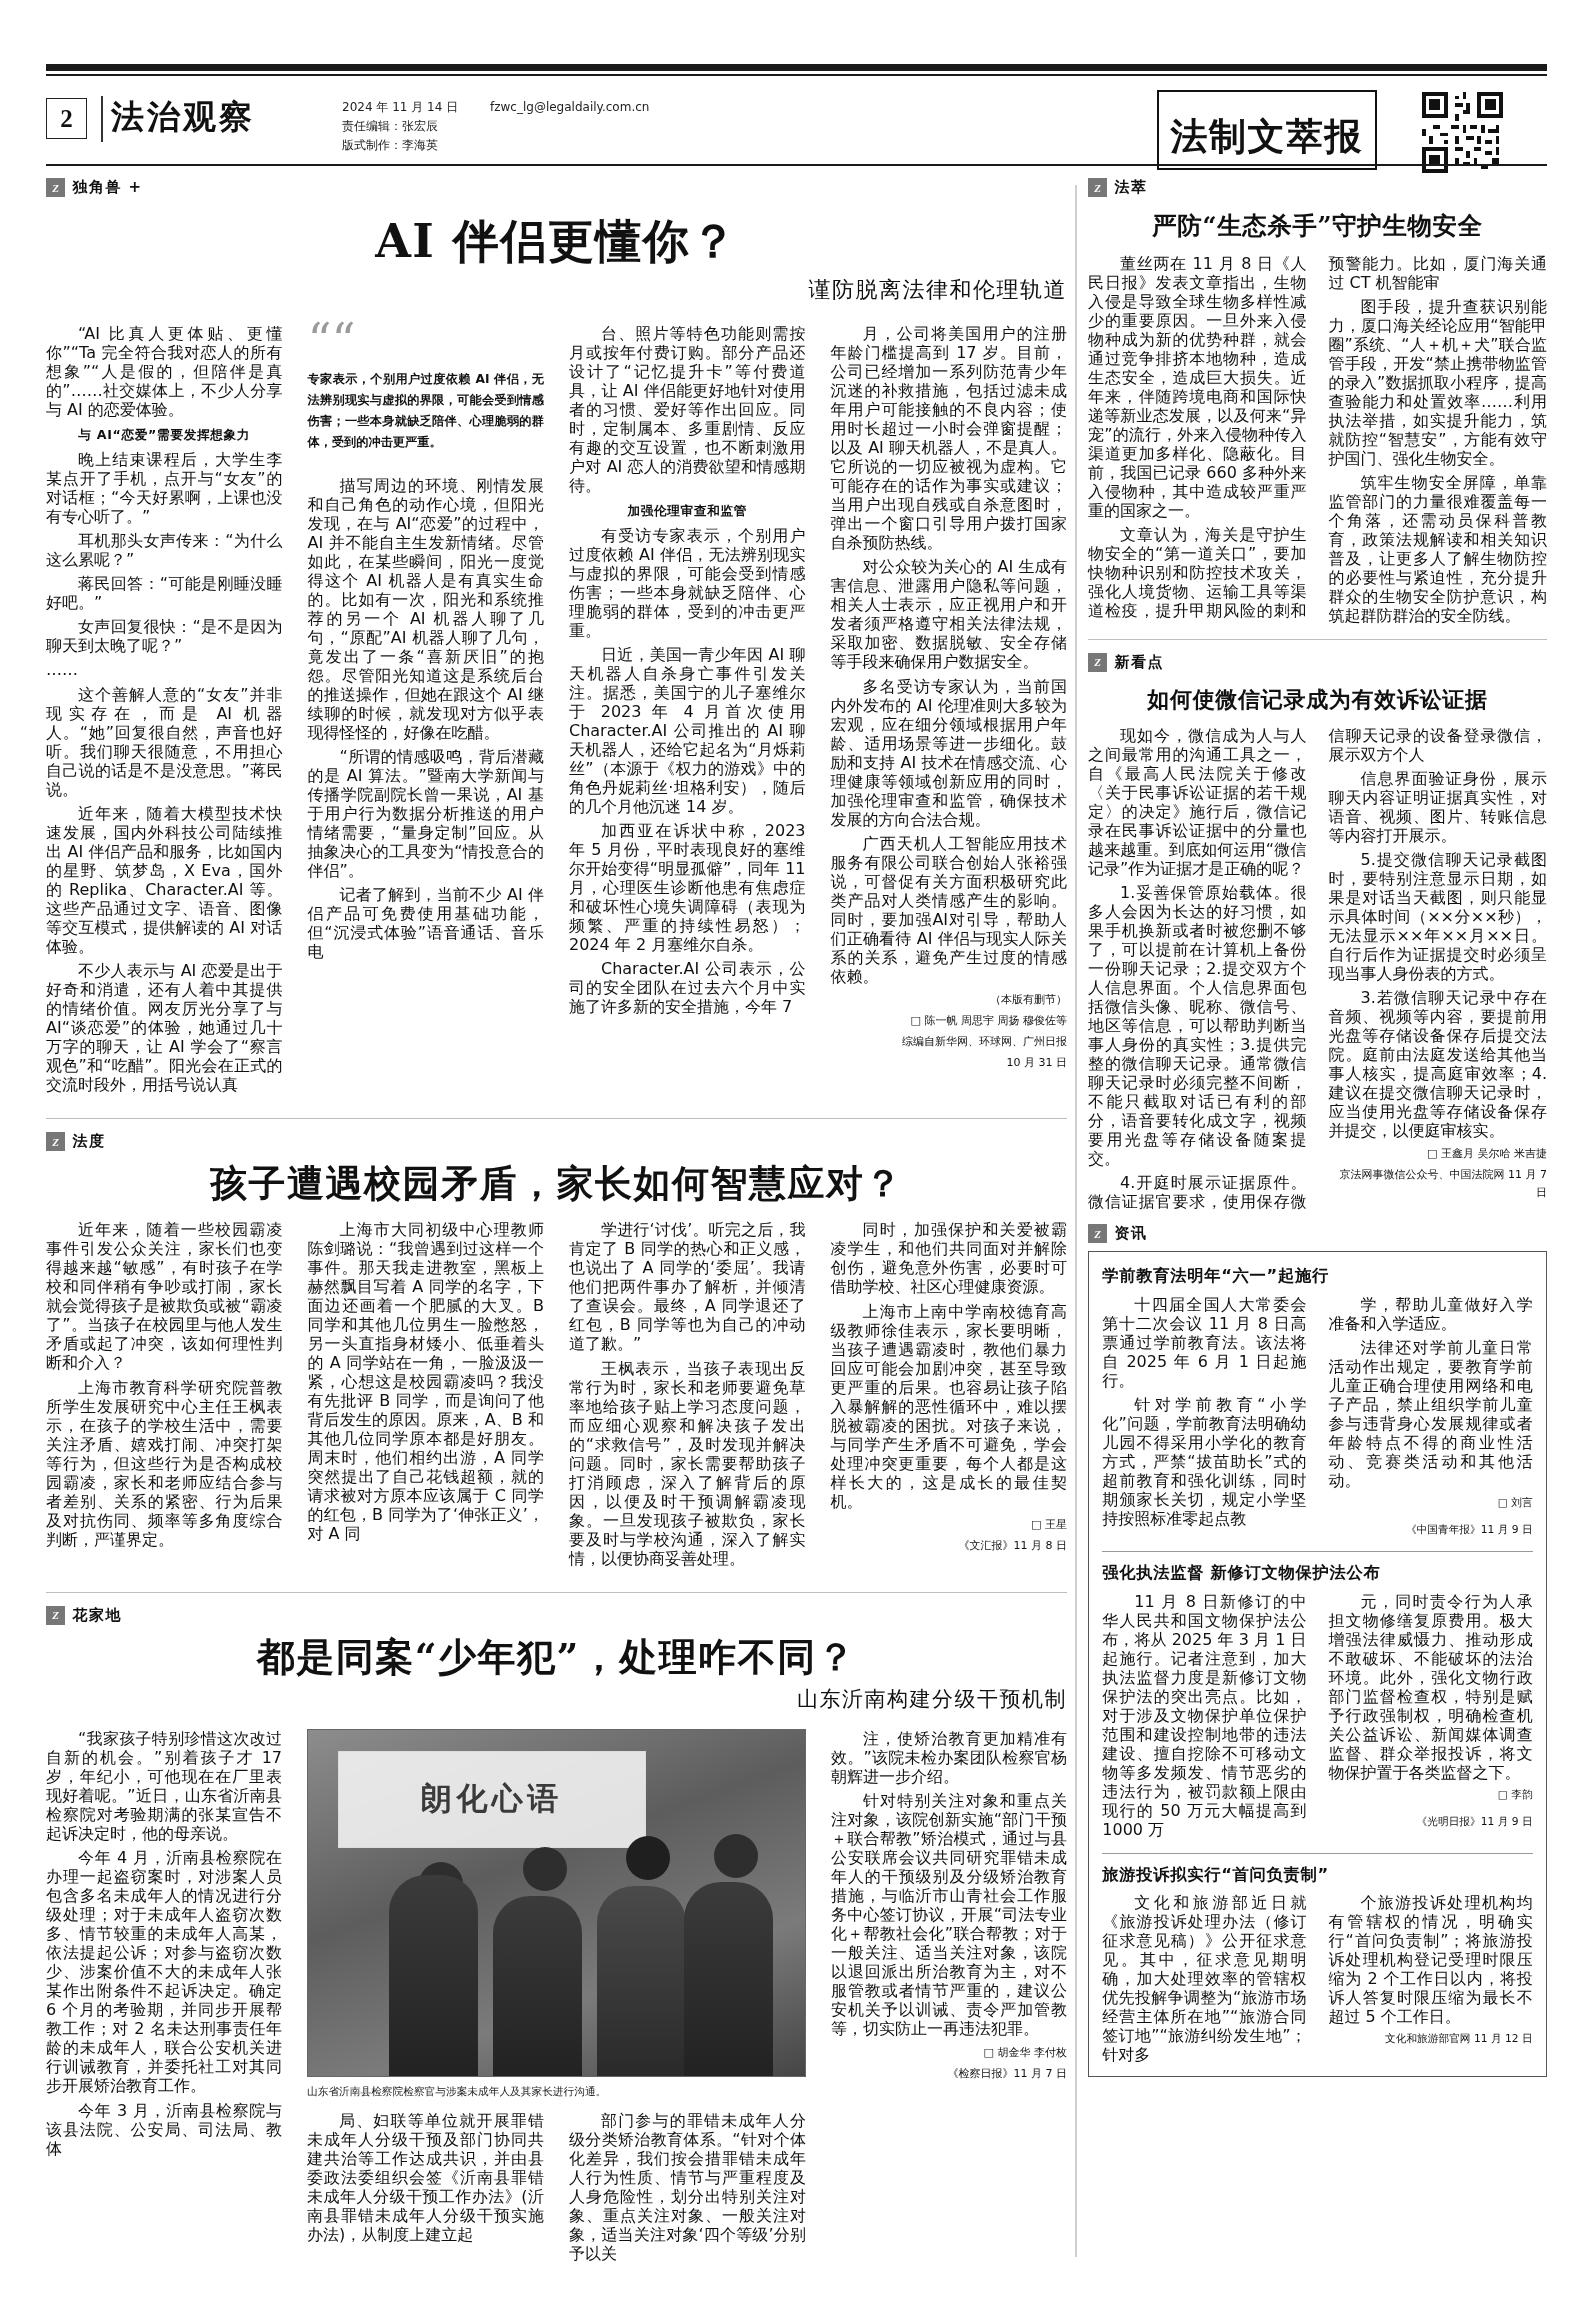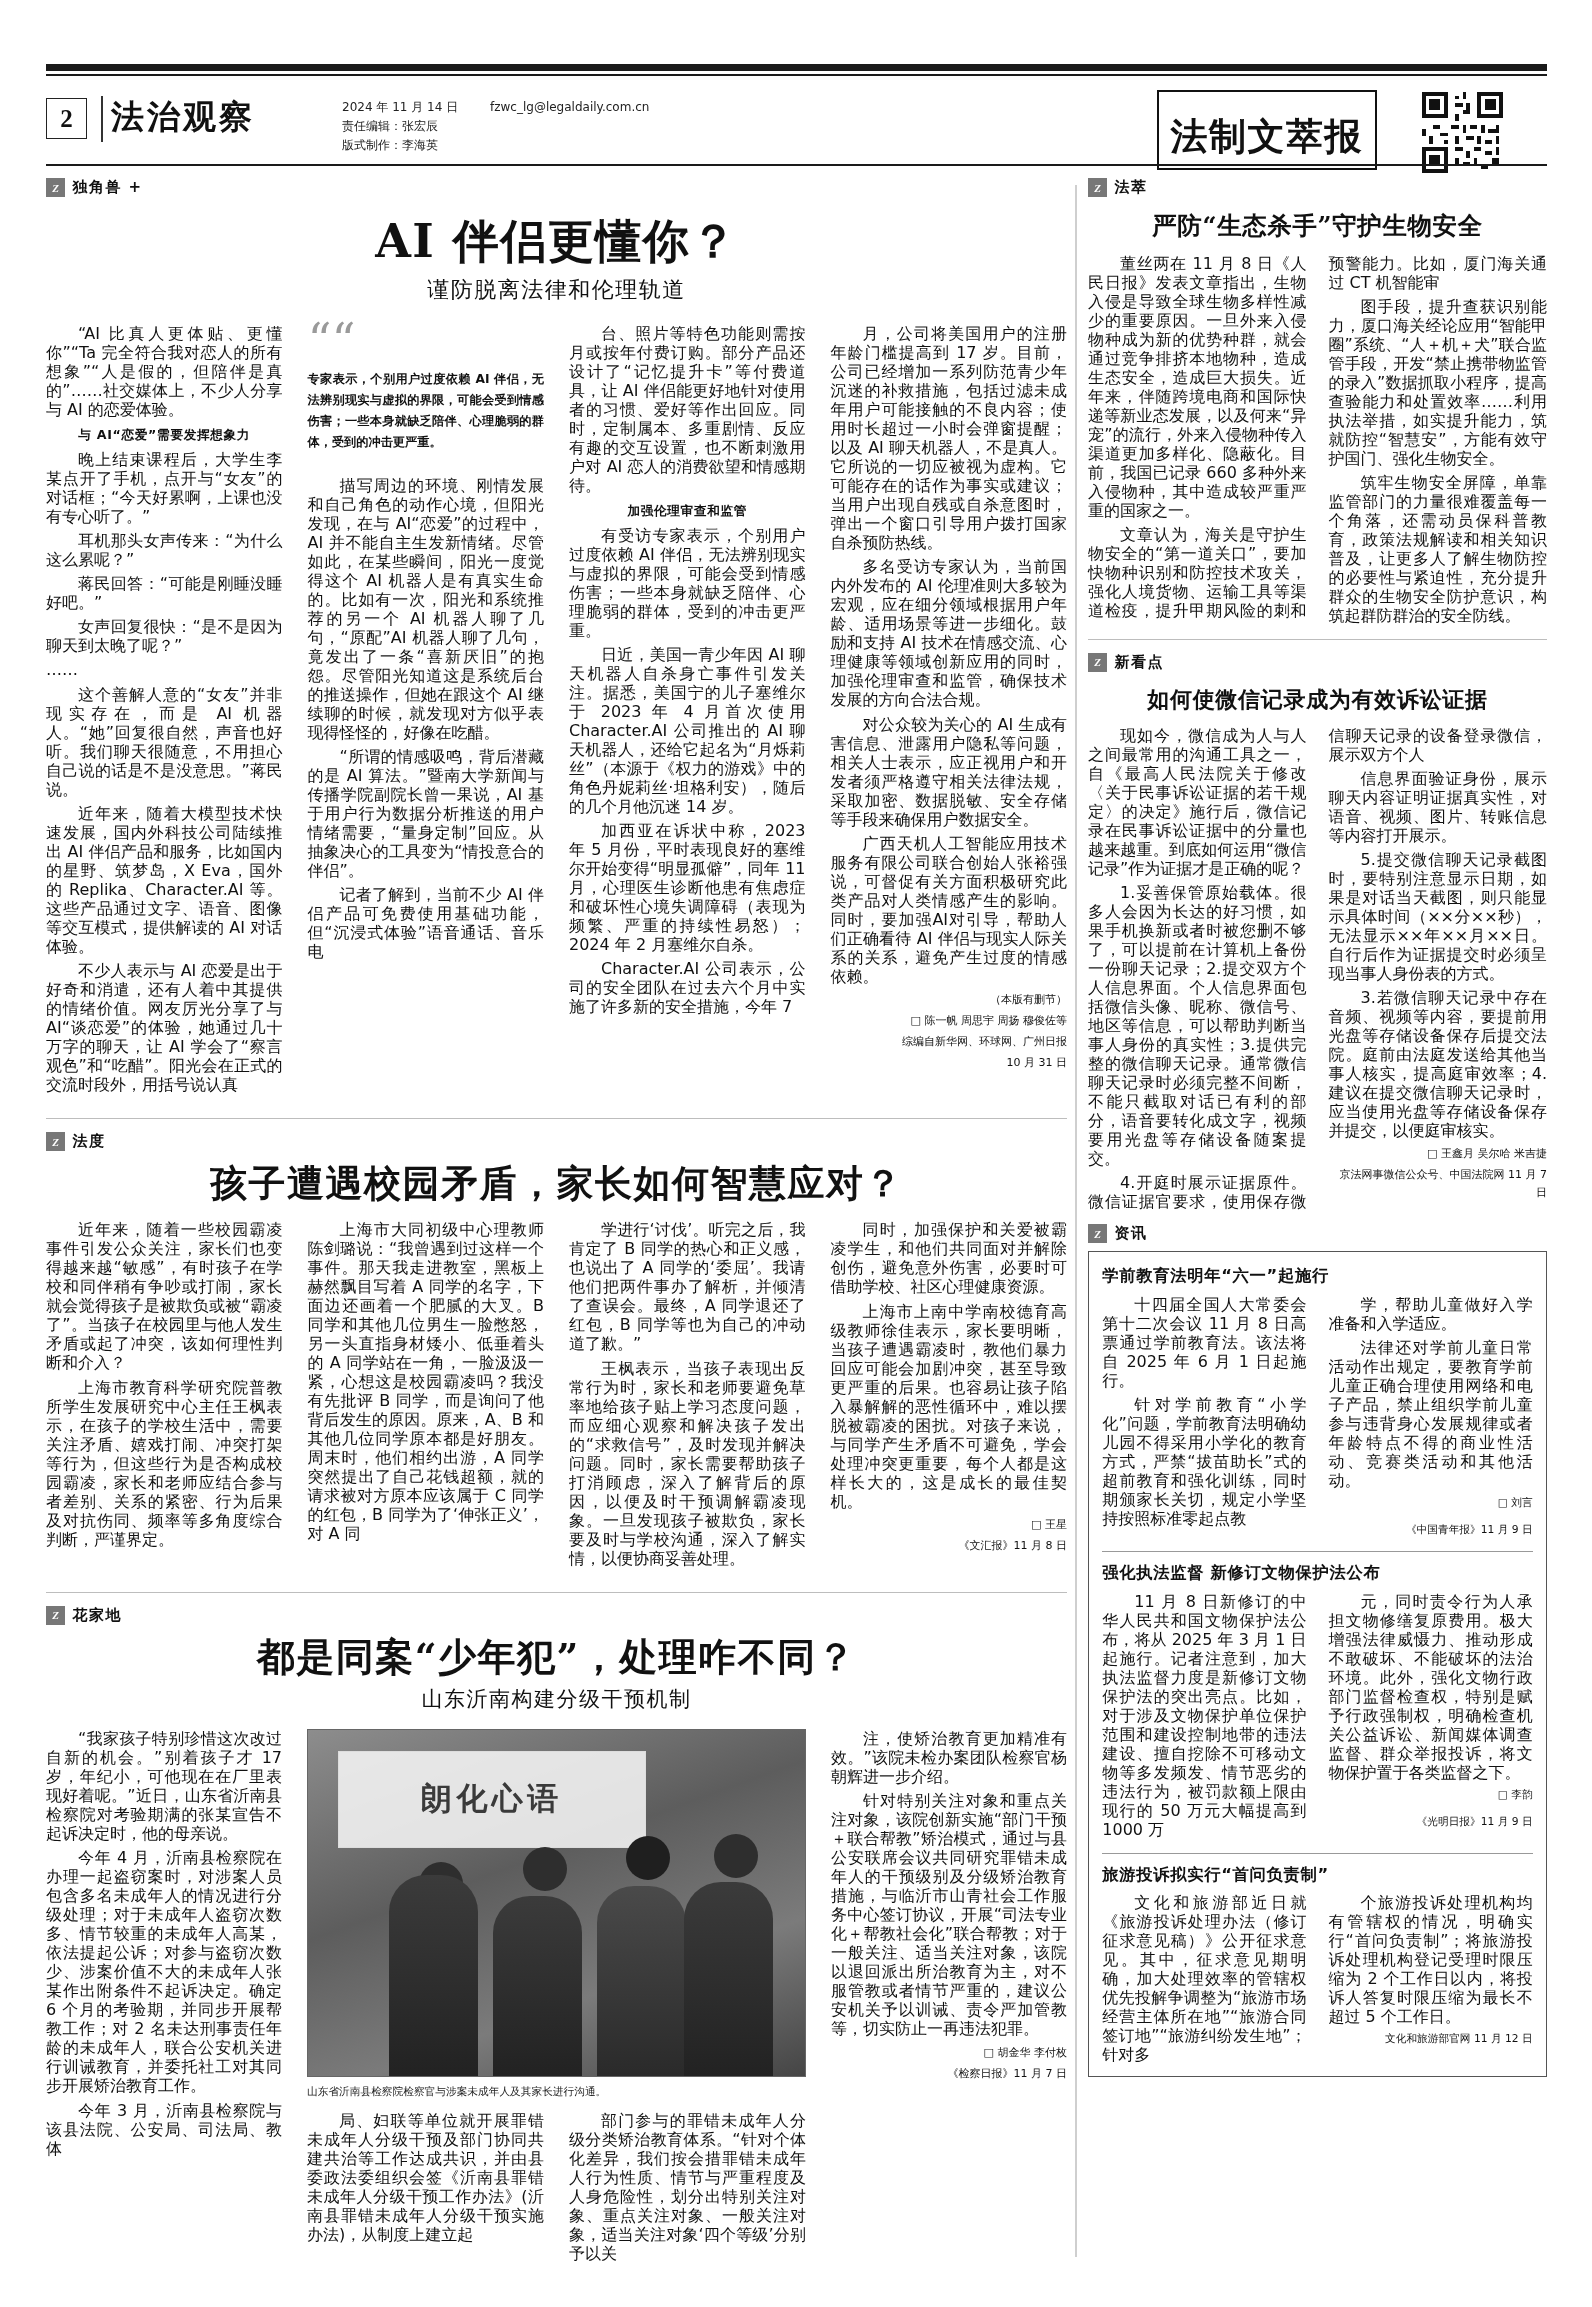--- a/index.html
+++ b/index.html
@@ -56,21 +56,21 @@
 
   .hr-thin { height:0.7px; background:#bdbdbd; margin:13.3px 0; }
 
   
   .headline {
     text-align:center; font-family:"DejaVu Serif", serif;
     font-size:46px; font-weight:bold; letter-spacing:1.5px; line-height:1.15;
     margin:18px 0 7.4px 0;
   }
   .subhead {
-    text-align:center; font-size:22px; letter-spacing:1.5px; margin-bottom:19px;
+    text-align:right; font-size:22px; letter-spacing:1.5px; margin-bottom:19px;
     font-family:Liberation Serif, serif;
   }
   .cols2 { column-count:2; column-gap:22px; }
   p.body {
     font-size:16px; line-height:19px; text-align:justify;
     margin:0 0 5.2px 0; text-indent:2em;
     font-family:"DejaVu Sans", sans-serif;
     color:#111;
   }
   p.body.noind { text-indent:0; }
@@ -232,22 +232,22 @@
         <p class="body">台、照片等特色功能则需按月或按年付费订购。部分产品还设计了“记忆提升卡”等付费道具，让 AI 伴侣能更好地针对使用者的习惯、爱好等作出回应。同时，定制属本、多重剧情、反应有趣的交互设置，也不断刺激用户对 AI 恋人的消费欲望和情感期待。</p>
         <h4 class="sub">加强伦理审查和监管</h4>
         <p class="body">有受访专家表示，个别用户过度依赖 AI 伴侣，无法辨别现实与虚拟的界限，可能会受到情感伤害；一些本身就缺乏陪伴、心理脆弱的群体，受到的冲击更严重。</p>
         <p class="body">日近，美国一青少年因 AI 聊天机器人自杀身亡事件引发关注。据悉，美国宁的儿子塞维尔于 2023 年 4 月首次使用 Character.AI 公司推出的 AI 聊天机器人，还给它起名为“月烁莉丝”（本源于《权力的游戏》中的角色丹妮莉丝·坦格利安），随后的几个月他沉迷 14 岁。</p>
         <p class="body">加西亚在诉状中称，2023 年 5 月份，平时表现良好的塞维尔开始变得“明显孤僻”，同年 11 月，心理医生诊断他患有焦虑症和破坏性心境失调障碍（表现为频繁、严重的持续性易怒）；2024 年 2 月塞维尔自杀。</p>
         <p class="body">Character.AI 公司表示，公司的安全团队在过去六个月中实施了许多新的安全措施，今年 7</p>
       </div>
 
       <div style="width:237px;">
         <p class="body">月，公司将美国用户的注册年龄门槛提高到 17 岁。目前，公司已经增加一系列防范青少年沉迷的补救措施，包括过滤未成年用户可能接触的不良内容；使用时长超过一小时会弹窗提醒；以及 AI 聊天机器人，不是真人。它所说的一切应被视为虚构。它可能存在的话作为事实或建议；当用户出现自残或自杀意图时，弹出一个窗口引导用户拨打国家自杀预防热线。</p>
+        <p class="body">对公众较为关心的 AI 生成有害信息、泄露用户隐私等问题，相关人士表示，应正视用户和开发者须严格遵守相关法律法规，采取加密、数据脱敏、安全存储等手段来确保用户数据安全。</p>
         <p class="body">多名受访专家认为，当前国内外发布的 AI 伦理准则大多较为宏观，应在细分领域根据用户年龄、适用场景等进一步细化。鼓励和支持 AI 技术在情感交流、心理健康等领域创新应用的同时，加强伦理审查和监管，确保技术发展的方向合法合规。</p>
-        <p class="body">对公众较为关心的 AI 生成有害信息、泄露用户隐私等问题，相关人士表示，应正视用户和开发者须严格遵守相关法律法规，采取加密、数据脱敏、安全存储等手段来确保用户数据安全。</p>
         <p class="body">广西天机人工智能应用技术服务有限公司联合创始人张裕强说，可督促有关方面积极研究此类产品对人类情感产生的影响。同时，要加强AI对引导，帮助人们正确看待 AI 伴侣与现实人际关系的关系，避免产生过度的情感依赖。</p>
         <p class="sign">（本版有删节）</p>
         <p class="sign">□ 陈一帆 周思宇 周扬 穆俊佐等</p>
         <p class="sign">综编自新华网、环球网、广州日报</p>
         <p class="sign">10 月 31 日</p>
       </div>
     </div>
 
     <div class="hr-thin" style="margin-top:19px"></div>
 

